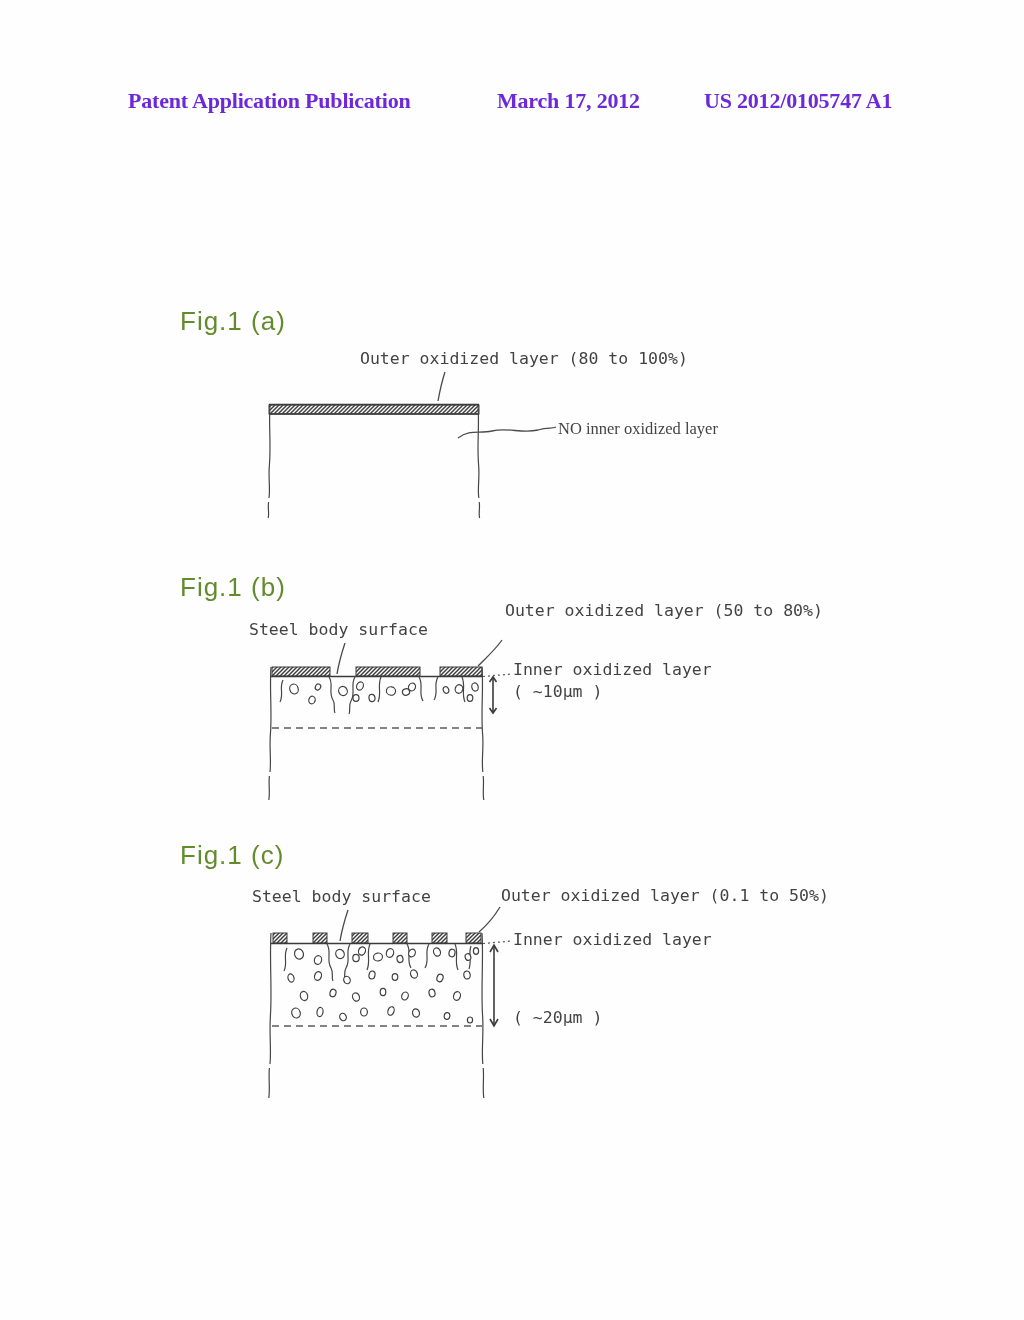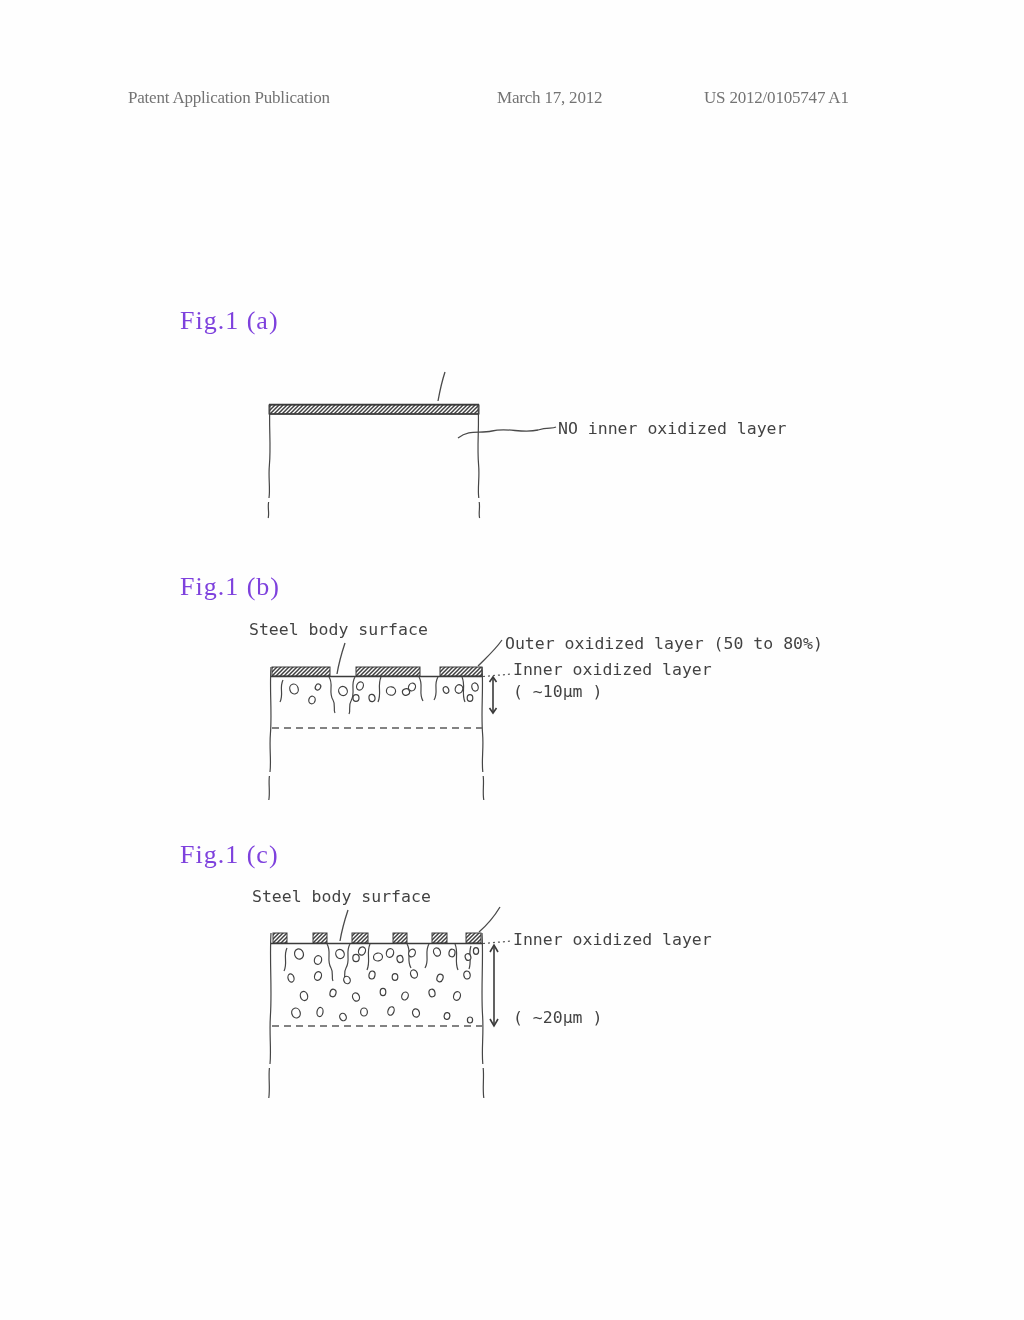--- a/index.html
+++ b/index.html
@@ -20,36 +20,36 @@
     width: 1024px;
     height: 1320px;
     background: #fefefe;
   }
 
   
   .hdr {
     position: absolute;
     top: 88px;
     font-family: "Liberation Serif", serif;
-    font-weight: normal;
-    font-size: 17px;
-    color: #737373;
+    font-weight: bold;
+    font-size: 22px;
+    color: #6d28d9;
     white-space: nowrap;
     letter-spacing: -0.2px;
   }
   .hdr-left  { left: 128px; }
   .hdr-mid   { left: 497px; }
   .hdr-right { left: 704px; }
 
   
   .figcap {
     position: absolute;
-    font-family: Liberation Serif, serif;
+    font-family: Liberation Sans, sans-serif;
     font-size: 26px;
-    color: #6d28d9;
+    color: #4d7c0f;
     letter-spacing: 1px;
     white-space: nowrap;
     opacity: .88;
   }
 
   
   .lbl {
     position: absolute;
     font-family: "DejaVu Sans Mono", monospace;
     font-size: 16.5px;
@@ -77,22 +77,23 @@
 <body>
 
 <div id="page">
 
   <div class="hdr hdr-left">Patent Application Publication</div>
   <div class="hdr hdr-mid">March 17, 2012</div>
   <div class="hdr hdr-right">US 2012/0105747 A1</div>
 
   <div class="figcap" style="left:180px; top:306px;">Fig.1 (a)</div>
 
-
-  <div class="lbl" style="left:558px; top:418px;">NO inner oxidized layer</div>
+  <div class="lbl" style="left:360px; top:348px;">Outer oxidized layer (80 to 100%)</div>
+
+  <div class="lbl" style="left:558px; top:418px;font-family:Liberation Serif, serif;">NO inner oxidized layer</div>
 
   <svg class="fig" style="left:0px; top:0px;" width="1024" height="1320">
     <defs>
       <pattern id="hatchpat" patternUnits="userSpaceOnUse" width="4" height="4">
         <rect width="4" height="4" fill="#ffffff"></rect>
         <path d="M0,4 L4,0" stroke="#3f3f3f" stroke-width="1.5"></path>
         <path d="M-1,1 L1,-1" stroke="#3f3f3f" stroke-width="1.5"></path>
         <path d="M3,5 L5,3" stroke="#3f3f3f" stroke-width="1.5"></path>
       </pattern>
       <pattern id="hatchpat2" patternUnits="userSpaceOnUse" width="3.4" height="3.4">
@@ -116,21 +117,21 @@
 
     <path class="leader" d="M445,372 C442,381 440,390 438,401"></path>
 
     <path class="leader" d="M458,438 C470,429 479,434 492,431 C508,427 522,434 538,430 C548,427 552,429 556,427"></path>
   </svg>
 
   <div class="figcap" style="left:180px; top:572px;">Fig.1 (b)</div>
 
   <div class="lbl" style="left:249px; top:619px;">Steel body surface</div>
 
-  <div class="lbl" style="left:505px; top:633px;">Outer oxidized layer (50 to 80%)</div>
+  <div class="lbl" style="left:505px; top:600px;">Outer oxidized layer (50 to 80%)</div>
 
   <div class="lbl" style="left:513px; top:659px;"><span>Inner oxidized layer</span></div>
   <div class="lbl" style="left:513px; top:681px;">( ~10μm )</div>
 
   <svg class="fig" style="left:0px; top:0px;" width="1024" height="1320">
 
     <g>
       <rect class="hatchfill" x="272" y="667" width="58" height="9"></rect>
       <rect class="hatchfill" x="356" y="667" width="64" height="9"></rect>
       <rect class="hatchfill" x="440" y="667" width="42" height="9"></rect>
@@ -183,20 +184,21 @@
 
     <path class="leader" d="M345,643 C342,652 339,662 337,674"></path>
 
     <path class="leader" d="M502,640 C495,650 487,657 478,666"></path>
   </svg>
 
   <div class="figcap" style="left:180px; top:840px;text-align:right;">Fig.1 (c)</div>
 
   <div class="lbl" style="left:252px; top:886px;">Steel body surface</div>
 
+  <div class="lbl" style="left:501px; top:885px;">Outer oxidized layer (0.1 to 50%)</div>
 
   <div class="lbl" style="left:513px; top:929px;">Inner oxidized layer</div>
   <div class="lbl" style="left:513px; top:1007px;">( ~20μm )</div>
 
   <svg class="fig" style="left:0px; top:0px;" width="1024" height="1320">
 
     <g>
       <rect class="hatchfill" x="273" y="933" width="14" height="10"></rect>
       <rect class="hatchfill" x="313" y="933" width="14" height="10"></rect>
       <rect class="hatchfill" x="352" y="933" width="16" height="10"></rect>

